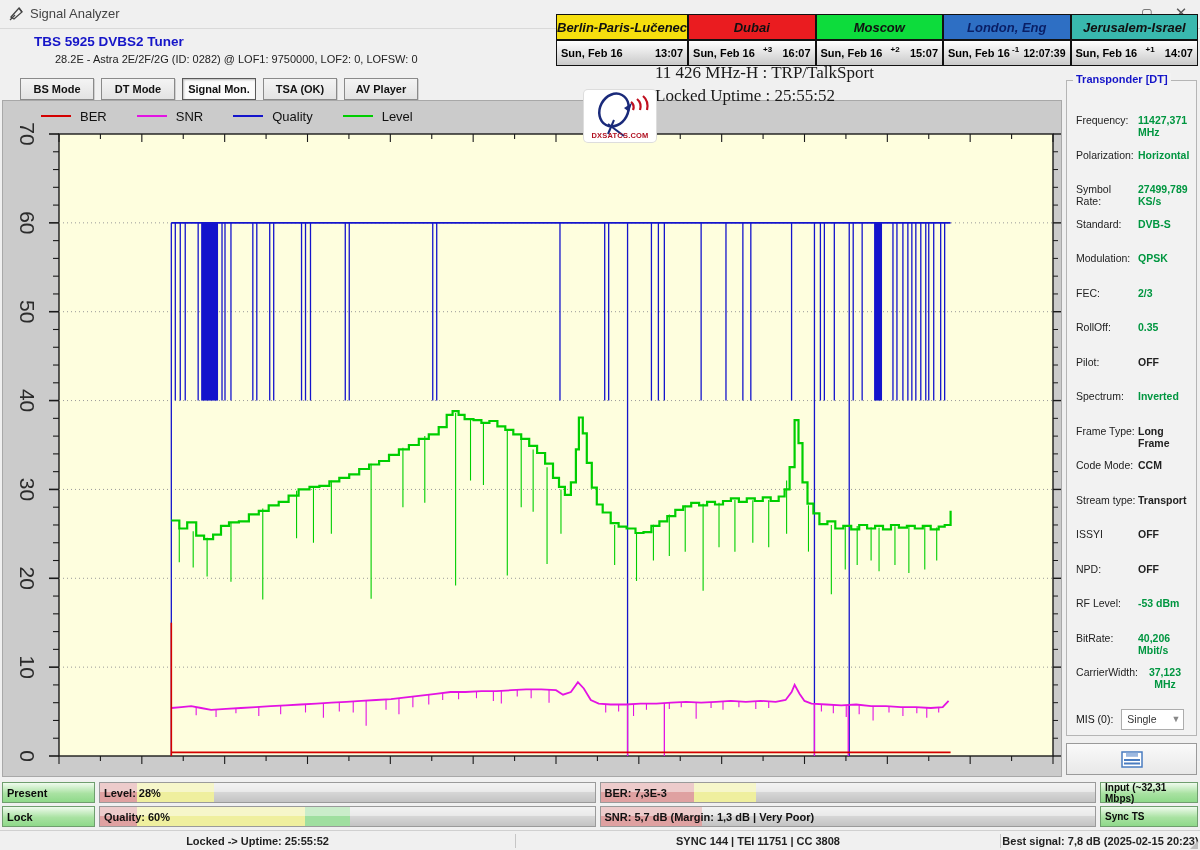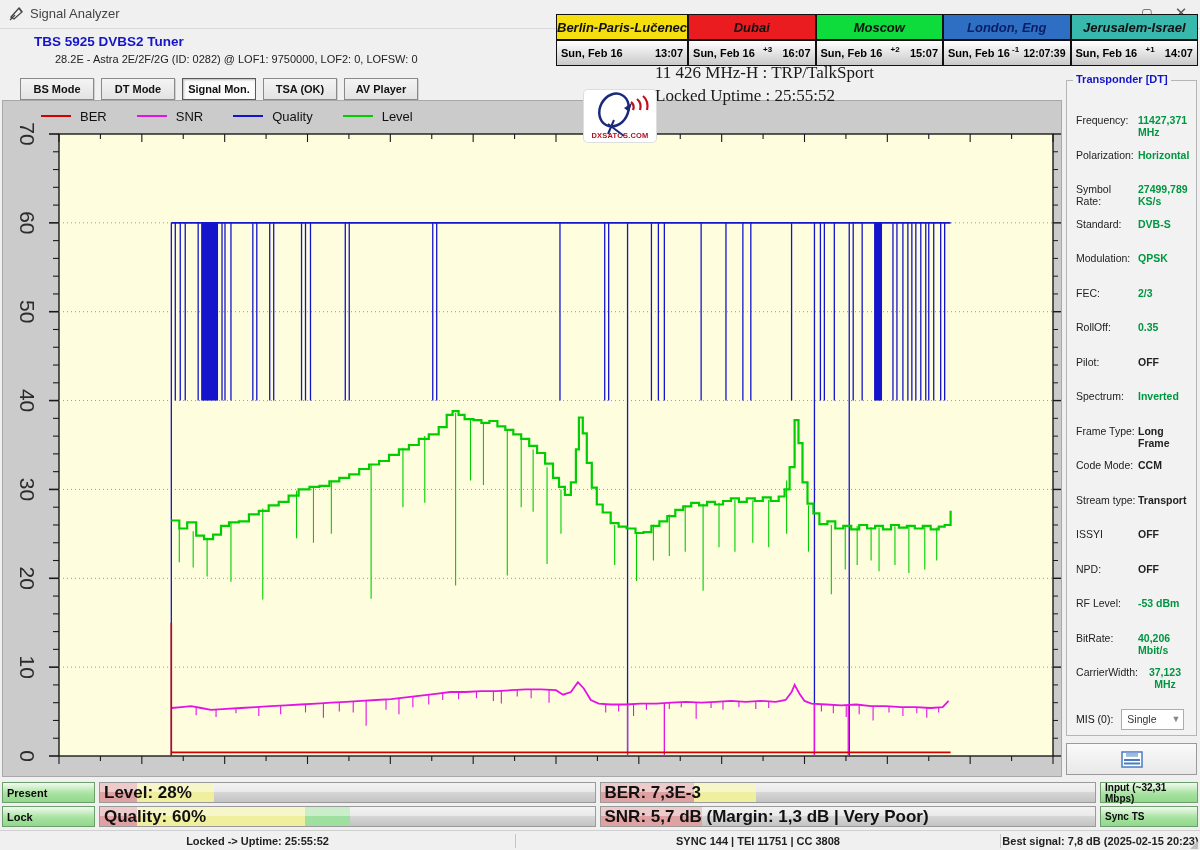--- a/index.html
+++ b/index.html
@@ -67,21 +67,21 @@
   .chip{width:93px;flex:0 0 auto;background:linear-gradient(#f0fbee,#a9e2a2 55%,#8fd98a);
         border:1px solid #6f9e6e;box-sizing:border-box;font-size:11px;font-weight:bold;
         display:flex;align-items:center;padding-left:4px;color:#0a0a0a;}
   .chip.end{width:98px;}
   .qbar{position:relative;flex:1 1 auto;background:linear-gradient(#e9e9e9,#c3c3c3);
         border:1px solid #9a9a9a;box-sizing:border-box;overflow:hidden;}
   .qbar .zones{position:absolute;inset:0;display:flex;}
   .qbar .zone{height:100%;}
   .qbar .gloss{position:absolute;left:0;right:0;top:0;height:45%;background:rgba(255,255,255,.45);}
   .qbar .blabel{position:absolute;left:4px;top:0;bottom:0;display:flex;align-items:center;
-        font-size:17px;font-weight:bold;color:#111;white-space:nowrap;}
+        font-size:11px;font-weight:bold;color:#111;white-space:nowrap;}
   
   .statusbar{position:absolute;left:0;top:830px;width:1200px;height:20px;background:#f0f0f0;
              border-top:1px solid #d0d0d0;display:flex;}
   .sb-sec{height:100%;display:flex;align-items:center;justify-content:center;
           font-size:11px;font-weight:bold;color:#222;}
   .sb-div{width:1px;background:#c6c6c6;height:14px;margin-top:3px;}
   .grip{position:absolute;right:2px;bottom:2px;width:0;height:0;
         border-left:8px solid transparent;border-bottom:8px solid #bdbdbd;}
 </style>
 </head>

